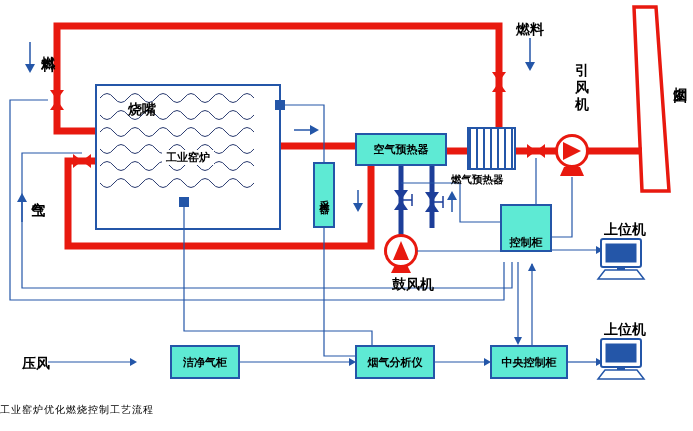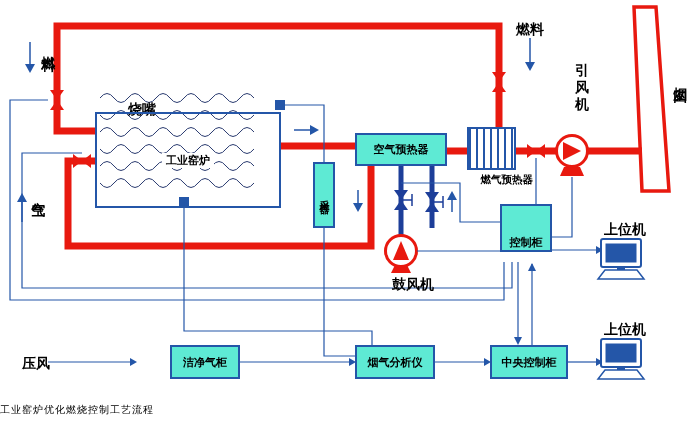--- a/index.html
+++ b/index.html
@@ -148,34 +148,34 @@
       <rect x="605.5" y="343.5" width="31" height="19" fill="#2456a8"></rect>
       <rect x="617" y="367" width="8" height="4" fill="#2456a8"></rect>
       <polygon points="598,379 644,379 637,370 605,370" fill="#fff" stroke="#2456a8" stroke-width="1.5"></polygon>
     </g>
   </svg>
 
   <div class="lbl vert" style="left:40px;top:45px;">燃料</div>
   <div class="lbl" style="left:88px;top:101px;margin-left:40px;">烧嘴</div>
   <div class="lbl vert" style="left:30px;top:190px;">空气</div>
 
-  <div class="box box--furnace" style="left:95px;top:84px;width:186px;height:96px;margin-top:28px;">
+  <div class="box box--furnace" style="left:95px;top:84px;width:186px;height:146px;">
     <span class="chip">工业窑炉</span>
   </div>
 
   <div class="box" style="left:313px;top:162px;width:22px;height:66px;">
     <span class="vert" style="font-size:10px;">采样器</span>
   </div>
 
   <div class="box" style="left:355px;top:133px;width:92px;height:33px;">
     <span>空气预热器</span>
   </div>
 
   <div class="box box--stripes" style="left:467px;top:127px;width:49px;height:43px;"></div>
-  <div class="lbl" style="left:451px;top:173px;width:82px;text-align:right;font-size:10.5px;">燃气预热器</div>
+  <div class="lbl" style="left:451px;top:173px;width:82px;text-align:left;font-size:10.5px;">燃气预热器</div>
 
   <div class="lbl" style="left:516px;top:21px;">燃料</div>
   <div class="lbl wrap" style="left:575px;top:62px;width:26px;">引风机</div>
   <div class="lbl vert" style="left:672px;top:76px;">烟囱</div>
   <div class="lbl" style="left:392px;top:276px;">鼓风机</div>
 
   <div class="box" style="left:500px;top:204px;width:52px;height:48px;align-items:flex-end;">
     <span>控制柜</span>
   </div>
 

